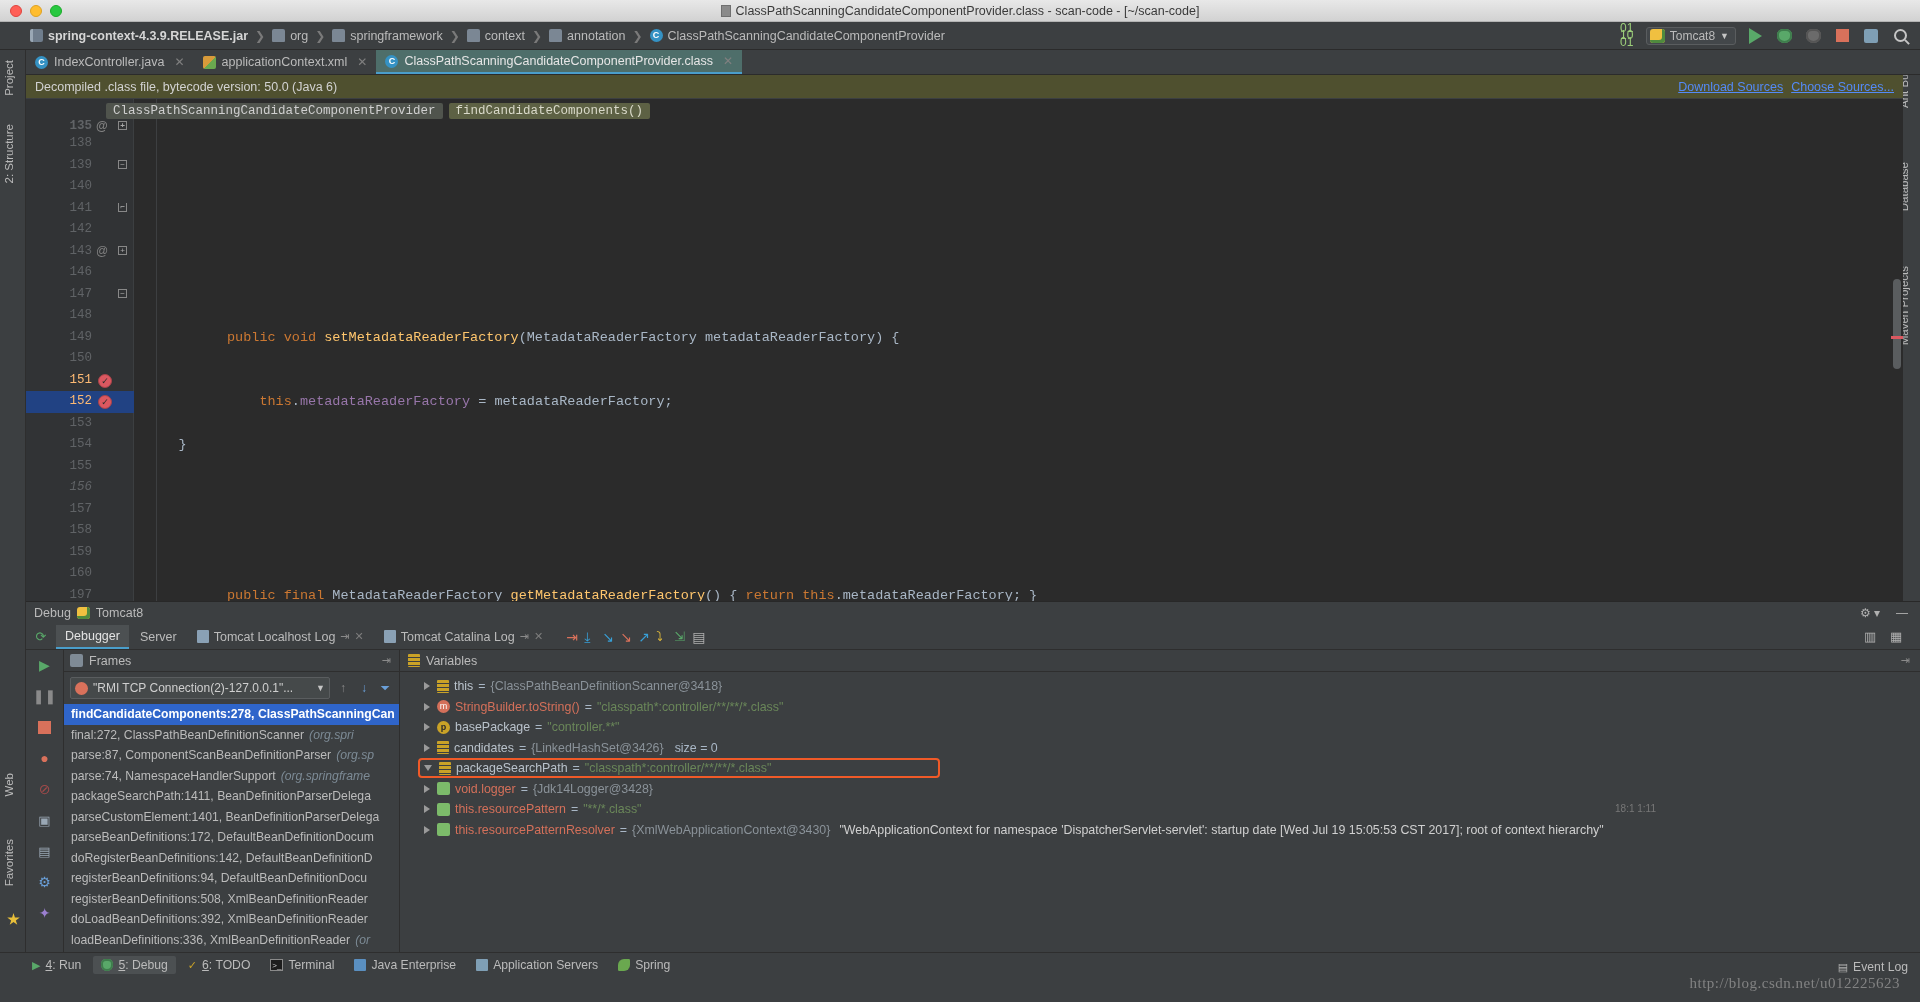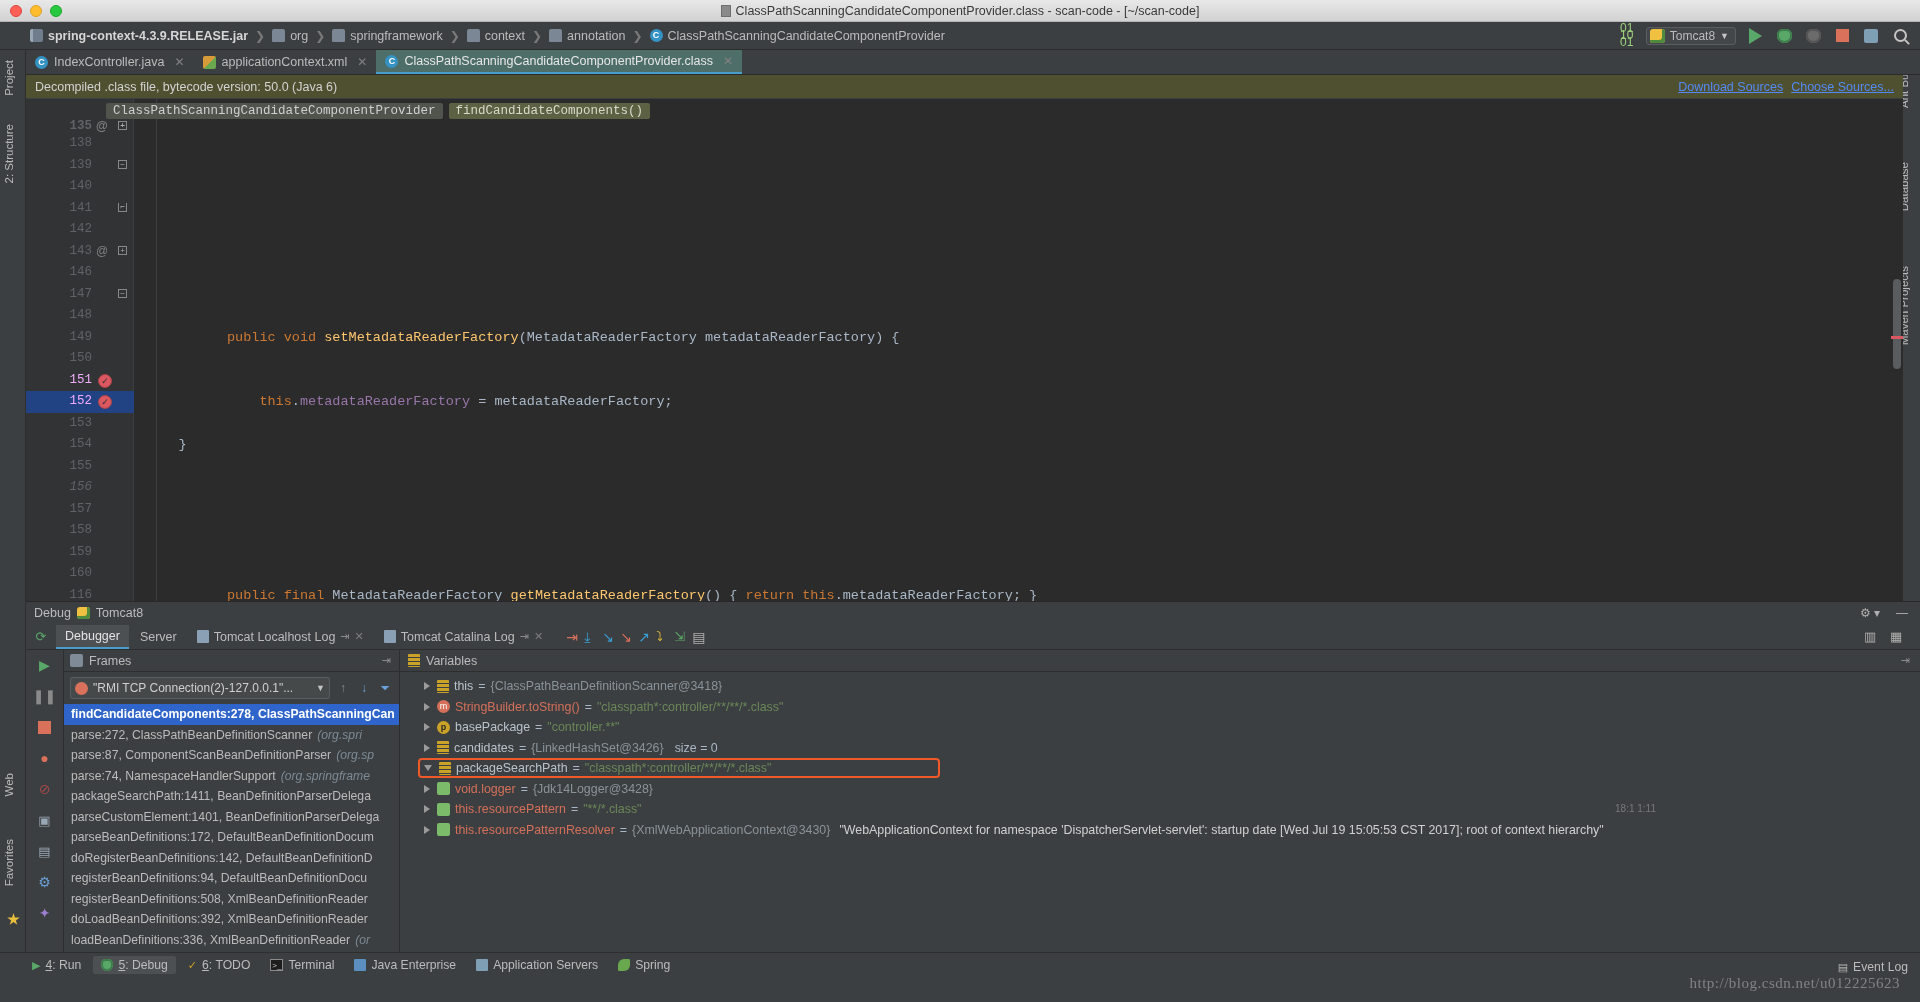--- a/index.html
+++ b/index.html
@@ -81,21 +81,21 @@
   #editor{ position:absolute; left:26px; top:99px; width:1877px; height:502px;
     background:#2b2b2b; overflow:hidden; }
   #gutter{ position:absolute; left:0; top:0; width:108px; height:502px; background:#313335;
     border-right:1px solid #3c3f41;}
   #codearea{ position:absolute; left:108px; top:0; right:0; height:502px;
     font-family:"Liberation Mono","DejaVu Sans Mono",monospace; font-size:13.5px;
     line-height:21.5px; white-space:pre; }
   .crow{ position:relative; height:21.5px; padding-left:12px; }
   .lnum{ position:absolute; width:44px; text-align:right; color:#606366; font-size:12.5px;
     font-family:"Liberation Mono",monospace; line-height:21.5px; left:22px;}
-  .lnum.cur{ color:#f0abfc;}
+  .lnum.cur{ color:#fdba74;}
   .bp{ position:absolute; left:72px; width:14px;height:14px; border-radius:50%;
     background:#db5860; border:1px solid #a8434a; top:4px;}
   .bp::after{ content:"✓"; position:absolute; inset:0; color:#2b2b2b; font-size:9px;
     text-align:center; line-height:13px;}
   .fold{ position:absolute; left:92px; top:5px; width:9px;height:9px; border:1px solid #888;
     color:#aaa; font-size:8px; line-height:8px; text-align:center;}
   .at{ position:absolute; left:70px; color:#808080; font-size:12px; line-height:21.5px;}
   .vline{ position:absolute; left:130px; top:0; bottom:0; width:1px; background:#3d3f41; }
 
   
@@ -429,21 +429,21 @@
     <div style="position:relative;height:21.5px;">
         <span class="lnum">158</span>
       </div>
     <div style="position:relative;height:21.5px;">
         <span class="lnum">159</span>
       </div>
     <div style="position:relative;height:21.5px;">
         <span class="lnum">160</span>
       </div>
     <div style="position:relative;height:21.5px;">
-        <span class="lnum">116</span>
+        <span class="lnum">197</span>
       </div>
   </div>
 
   <div id="scrollv"></div>
   <div id="marker-line"></div>
 </div>
 
 <div id="codecrumb">
   <span class="ccrumb">ClassPathScanningCandidateComponentProvider</span>
   <span class="ccrumb cur">findCandidateComponents()</span>
@@ -541,21 +541,21 @@
         </div>
         <span class="arrbtn" style="color:#8a8a8a;font-size:12px;">↑</span>
         <span class="arrbtn" style="color:#6a9fd8;font-size:12px;">↓</span>
         <span class="arrbtn" style="color:#6a9fd8;font-size:12px;">⏷</span>
       </div>
       <div id="framelist">
         <div class="frow sel">
           <span>findCandidateComponents:278,</span>&nbsp;<span>ClassPathScanningCan</span>
         </div>
         <div class="frow">
-          <span>parse:272,</span>&nbsp;<span>ClassPathBeanDefinitionScanner</span><span class="fpkg">(org.spri</span>
+          <span>final:272,</span>&nbsp;<span>ClassPathBeanDefinitionScanner</span><span class="fpkg">(org.spri</span>
         </div>
         <div class="frow">
           <span>parse:87,</span>&nbsp;<span>ComponentScanBeanDefinitionParser</span><span class="fpkg">(org.sp</span>
         </div>
         <div class="frow">
           <span>parse:74,</span>&nbsp;<span>NamespaceHandlerSupport</span><span class="fpkg">(org.springframe</span>
         </div>
         <div class="frow">
           <span>packageSearchPath:1411,</span>&nbsp;<span>BeanDefinitionParserDelega</span>
         </div>

